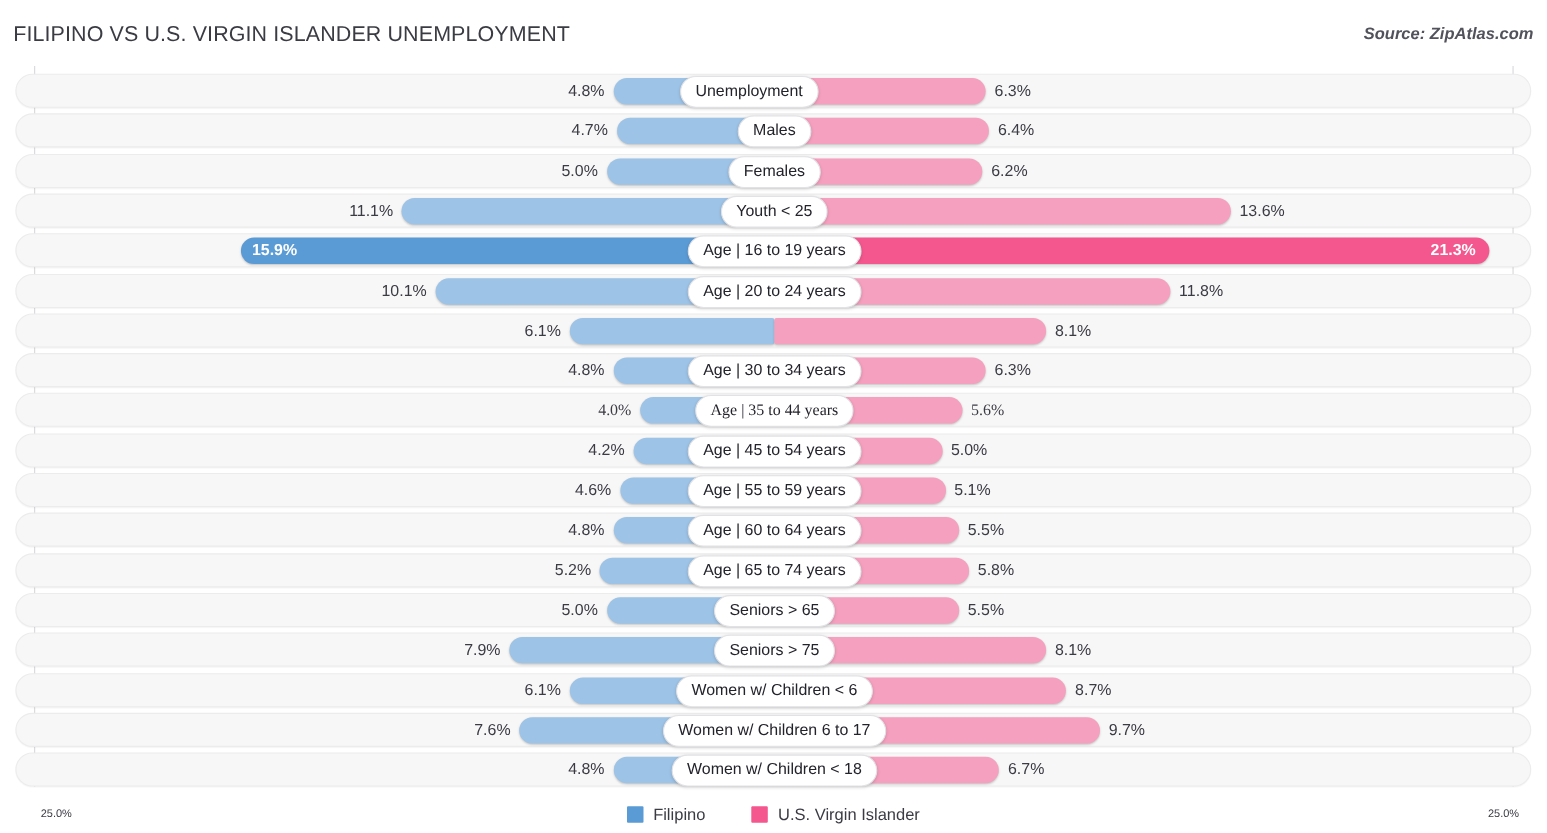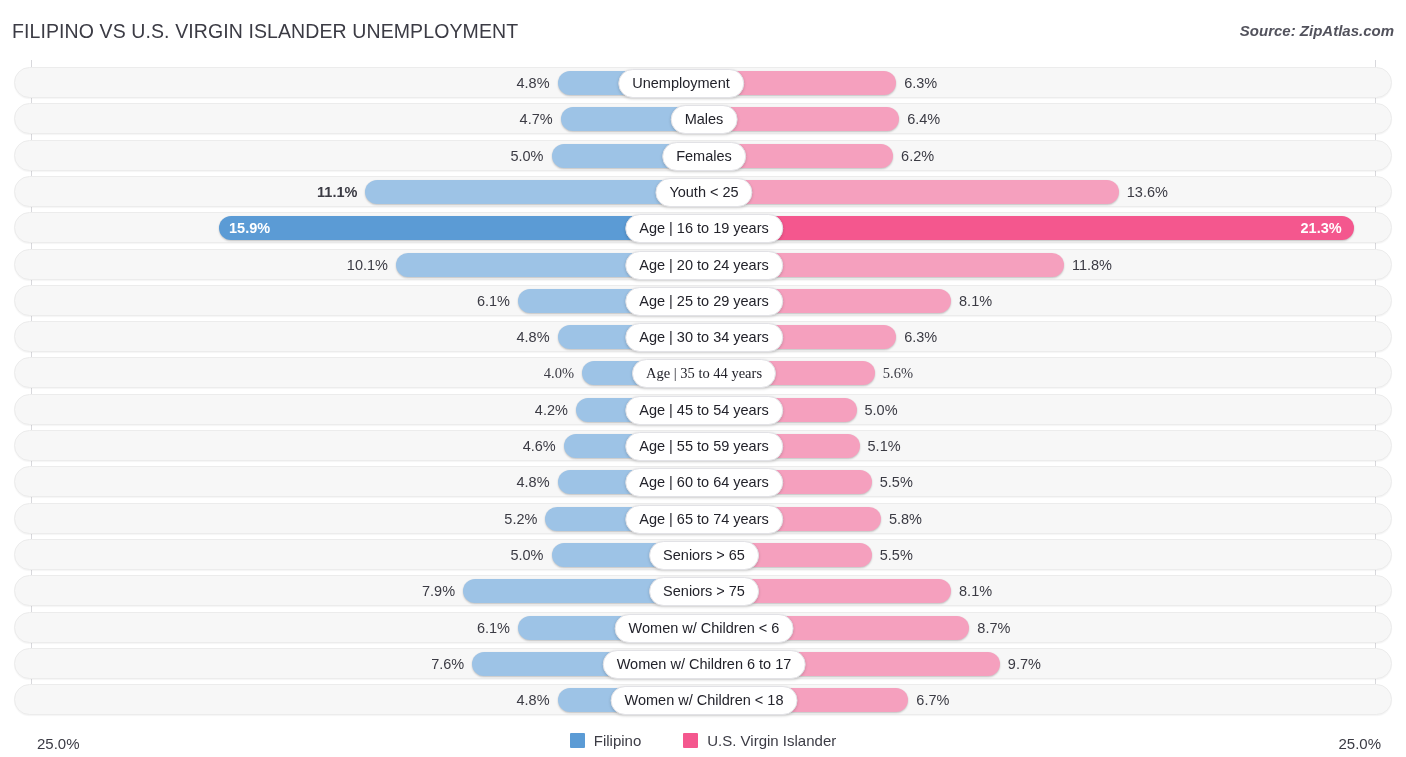--- a/index.html
+++ b/index.html
@@ -67,21 +67,21 @@
     padding: 0 13px;
     font-size: 14.5px; color: #23232b;
     white-space: nowrap;
     box-shadow: 0 1px 3px rgba(0,0,0,0.17);
   }
 
   
   .footer { position: absolute; left: 0; top: 715px; width: 1406px; height: 42px; }
   .axis-label {
     position: absolute; top: 20px;
-    font-size: 15px; color: #3b3b44; white-space: nowrap;
+    font-size: 10px; color: #3b3b44; white-space: nowrap;
   }
   .axis-label.left  { left: 37px; }
   .axis-label.right { right: 25px; }
 
   .legend {
     position: absolute; left: 0; top: 17px; width: 1406px;
     display: flex; justify-content: center; align-items: center; gap: 42px;
   }
   .legend-item { display: flex; align-items: center; gap: 9px; }
   .legend-swatch { width: 15px; height: 15px; border-radius: 1px; display: inline-block; }
@@ -117,21 +117,21 @@
       <div class="row" style="top: 79.6px;">
         <div class="bar left" style="left: 536.5px; width: 152.5px; background: rgb(157, 195, 230);"></div>
         <div class="bar right" style="left: 689px; width: 189.1px; background: rgb(245, 160, 190);"></div>
         <div class="val left" style="left: 458.5px; width: 70px;">5.0%</div>
         <div class="val right" style="left: 886.1px; width: 70px;">6.2%</div>
         <div class="pill" style="left: 689px;">Females</div>
       </div>
       <div class="row" style="top: 115.9px;">
         <div class="bar left" style="left: 350.45px; width: 338.55px; background: rgb(157, 195, 230);"></div>
         <div class="bar right" style="left: 689px; width: 414.8px; background: rgb(245, 160, 190);"></div>
-        <div class="val left" style="left: 272.45px; width: 70px; font-weight: bold;">11.1%</div>
+        <div class="val left" style="left: 272.45px; width: 70px;">11.1%</div>
         <div class="val right" style="left: 1111.8px; width: 70px;">13.6%</div>
         <div class="pill" style="left: 689px;">Youth &lt; 25</div>
       </div>
       <div class="row" style="top: 152.2px;">
         <div class="bar left" style="left: 204.05px; width: 484.95px; background: rgb(91, 155, 213);"></div>
         <div class="bar right" style="left: 689px; width: 649.65px; background: rgb(244, 87, 142);"></div>
         <div class="val left inside" style="left: 214.05px; width: 70px; text-align: left;">15.9%</div>
         <div class="val right inside" style="left: 1260.65px; width: 66px; text-align: right;">21.3%</div>
         <div class="pill" style="left: 689px;">Age | 16 to 19 years</div>
       </div>
@@ -140,21 +140,20 @@
         <div class="bar right" style="left: 689px; width: 359.9px; background: rgb(245, 160, 190);"></div>
         <div class="val left" style="left: 302.95px; width: 70px;">10.1%</div>
         <div class="val right" style="left: 1056.9px; width: 70px;">11.8%</div>
         <div class="pill" style="left: 689px;">Age | 20 to 24 years</div>
       </div>
       <div class="row" style="top: 224.8px;">
         <div class="bar left" style="left: 502.95px; width: 186.05px; background: rgb(157, 195, 230);"></div>
         <div class="bar right" style="left: 689px; width: 247.05px; background: rgb(245, 160, 190);"></div>
         <div class="val left" style="left: 424.95px; width: 70px;">6.1%</div>
         <div class="val right" style="left: 944.05px; width: 70px;">8.1%</div>
-        <div class="pill" style="left: 689px;">Age | 25 to 29 years</div>
       </div>
       <div class="row" style="top: 261.1px;">
         <div class="bar left" style="left: 542.6px; width: 146.4px; background: rgb(157, 195, 230);"></div>
         <div class="bar right" style="left: 689px; width: 192.15px; background: rgb(245, 160, 190);"></div>
         <div class="val left" style="left: 464.6px; width: 70px;">4.8%</div>
         <div class="val right" style="left: 889.15px; width: 70px;">6.3%</div>
         <div class="pill" style="left: 689px;">Age | 30 to 34 years</div>
       </div>
       <div class="row" style="top: 297.4px; font-family: Liberation Serif, serif;">
         <div class="bar left" style="left: 567px; width: 122px; background: rgb(157, 195, 230);"></div>

